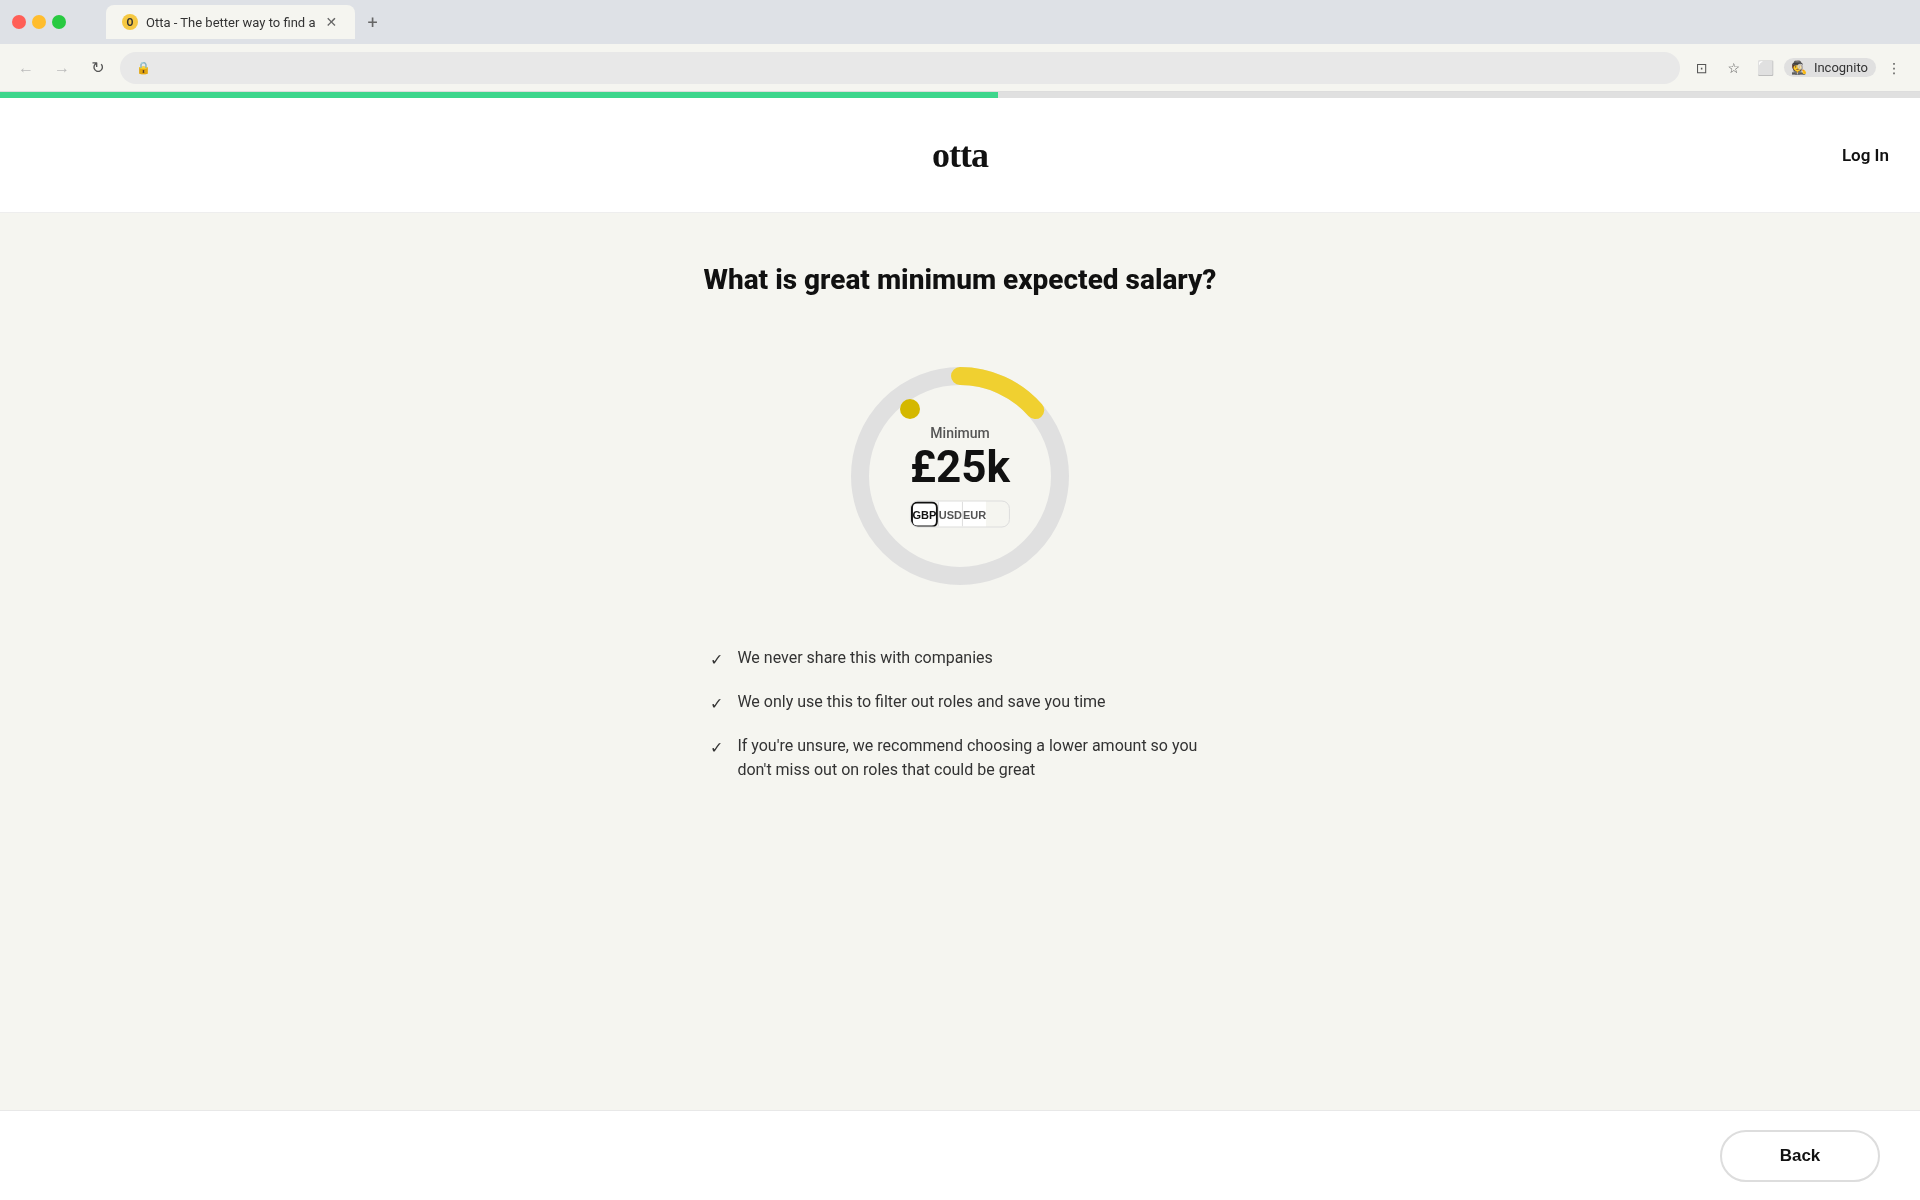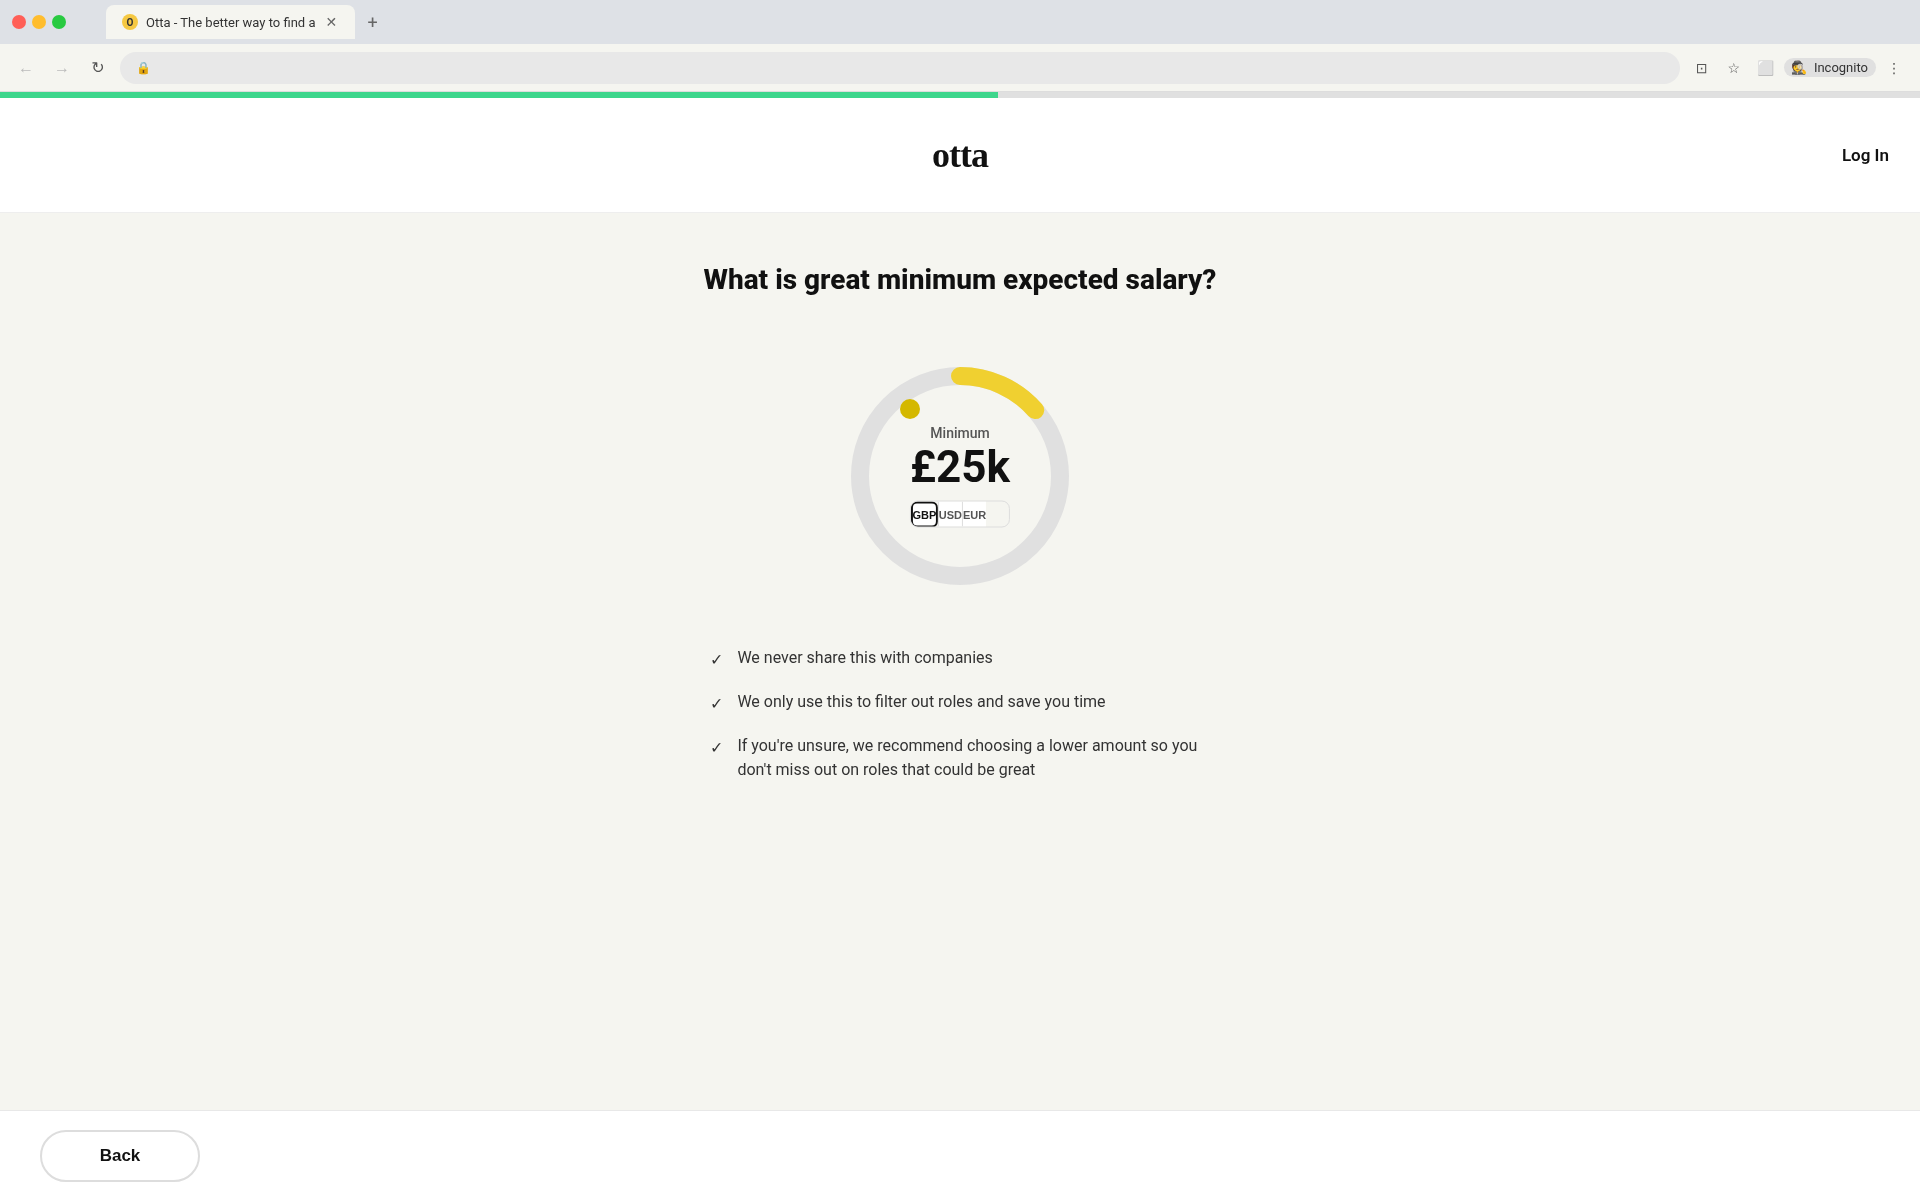--- a/index.html
+++ b/index.html
@@ -313,21 +313,21 @@
 
     
     .bottom-nav {
       position: fixed;
       bottom: 0;
       left: 0;
       right: 0;
       background: white;
       border-top: 1px solid #e8e8e8;
       display: flex;
-      justify-content: flex-start;
+      justify-content: flex-end;
       align-items: center;
       gap: 32px;
       padding: 20px 40px;
       height: 90px;
       z-index: 100;
     }
     .back-btn {
       background: white;
       border: none;
       font-size: 17px;

